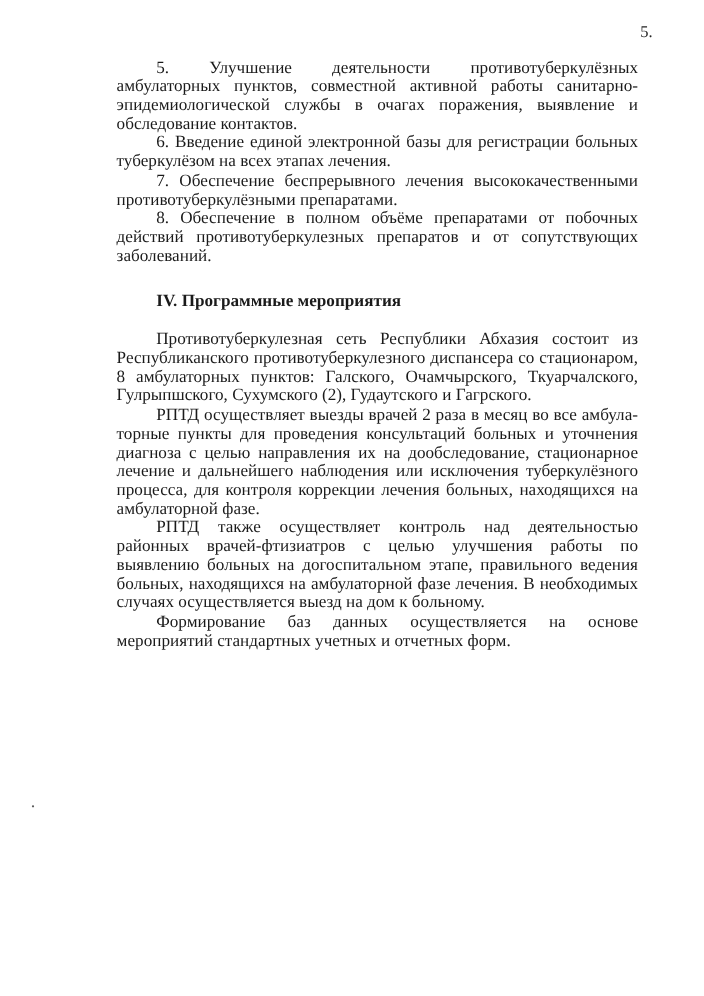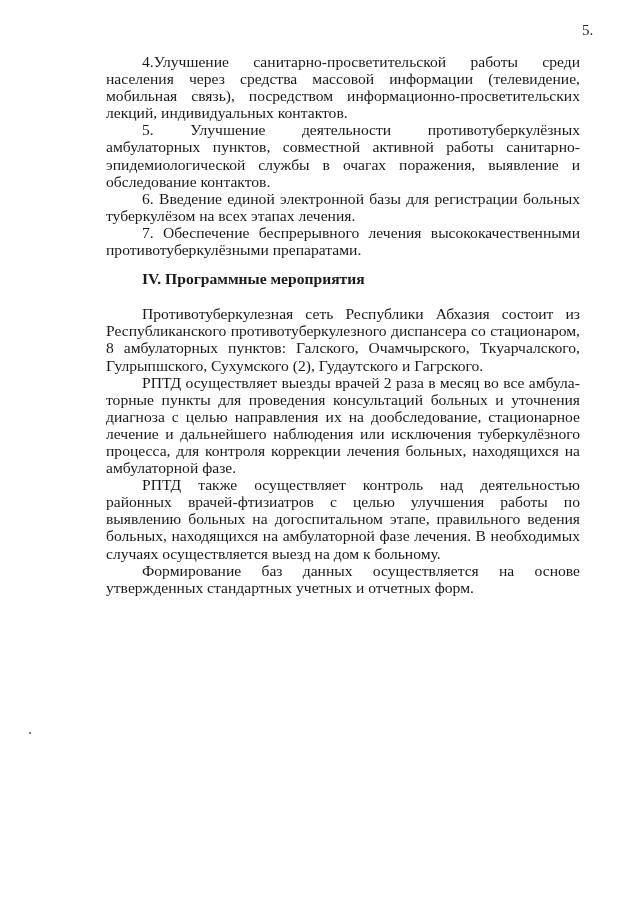--- a/index.html
+++ b/index.html
@@ -15,46 +15,46 @@
     }
     .content {
       position: absolute; left: 106px; top: 53px; width: 474px;
       font-size: 15.6px; line-height: 17.1px;
     }
     .p {
       margin: 0; text-align: justify; text-indent: 36px;
       hyphens: manual;
     }
     .heading {
-      margin: 12px 0 18px 0; text-indent: 36px;
+      margin: 24px 0 18px 0; text-indent: 36px;
       font-weight: bold; font-size: 15.6px;
     }
     .stray-mark {
       position: absolute; left: 29px; top: 732px; width: 2px; height: 2px;
       background: #555; border-radius: 1px;
     }
   </style>
 </head>
 <body>
 
 <div class="page">
   <div class="page-number">5.</div>
 
   <div class="stray-mark"></div>
 
   <div class="content">
     <div>
-      <p class="p">4.Улучшение санитарно-просветительской работы среди населения через средства массовой информации (телевидение, мобильная связь), посредством информационно-просветительских лекций, индивидуальных контактов.</p>
       <p class="p">5. Улучшение деятельности противотуберкулёзных амбулаторных пунктов, совместной активной работы санитарно-эпидемиологической службы в очагах поражения, выявление и обследование контактов.</p>
       <p class="p">6. Введение единой электронной базы для регистрации больных туберкулёзом на всех этапах лечения.</p>
       <p class="p">7. Обеспечение беспрерывного лечения высококачественными про­тивотуберкулёзными препаратами.</p>
+      <p class="p">8. Обеспечение в полном объёме препаратами от побочных действий противотуберкулезных препаратов и от сопутствующих заболеваний.</p>
     </div>
 
     <div class="heading">IV. Программные мероприятия</div>
 
     <div>
       <p class="p">Противотуберкулезная сеть Республики Абхазия состоит из Респуб­ликанского противотуберкулезного диспансера со стационаром, 8 амбула­торных пунктов: Галского, Очамчырского, Ткуарчалского, Гулрыпшского, Сухумского (2), Гудаутского и Гагрского.</p>
       <p class="p">РПТД осуществляет выезды врачей 2 раза в месяц во все амбула­торные пункты для проведения консультаций больных и уточнения диагноза с целью направления их на дообследование, стационарное лечение и дальнейшего наблюдения или исключения туберкулёзного процесса, для контроля коррекции лечения больных, находящихся на амбулаторной фазе.</p>
       <p class="p">РПТД также осуществляет контроль над деятельностью районных врачей-фтизиатров с целью улучшения работы по выявлению больных на догоспитальном этапе, правильного ведения больных, находящихся на амбулаторной фазе лечения. В необходимых случаях осуществляется выезд на дом к больному.</p>
-      <p class="p">Формирование баз данных осуществляется на основе утвержденных стандартных учетных и отчетных форм.</p>
+      <p class="p">Формирование баз данных осуществляется на основе мероприятий стандартных учетных и отчетных форм.</p>
     </div>
   </div>
 </div>
 
 </body></html>

